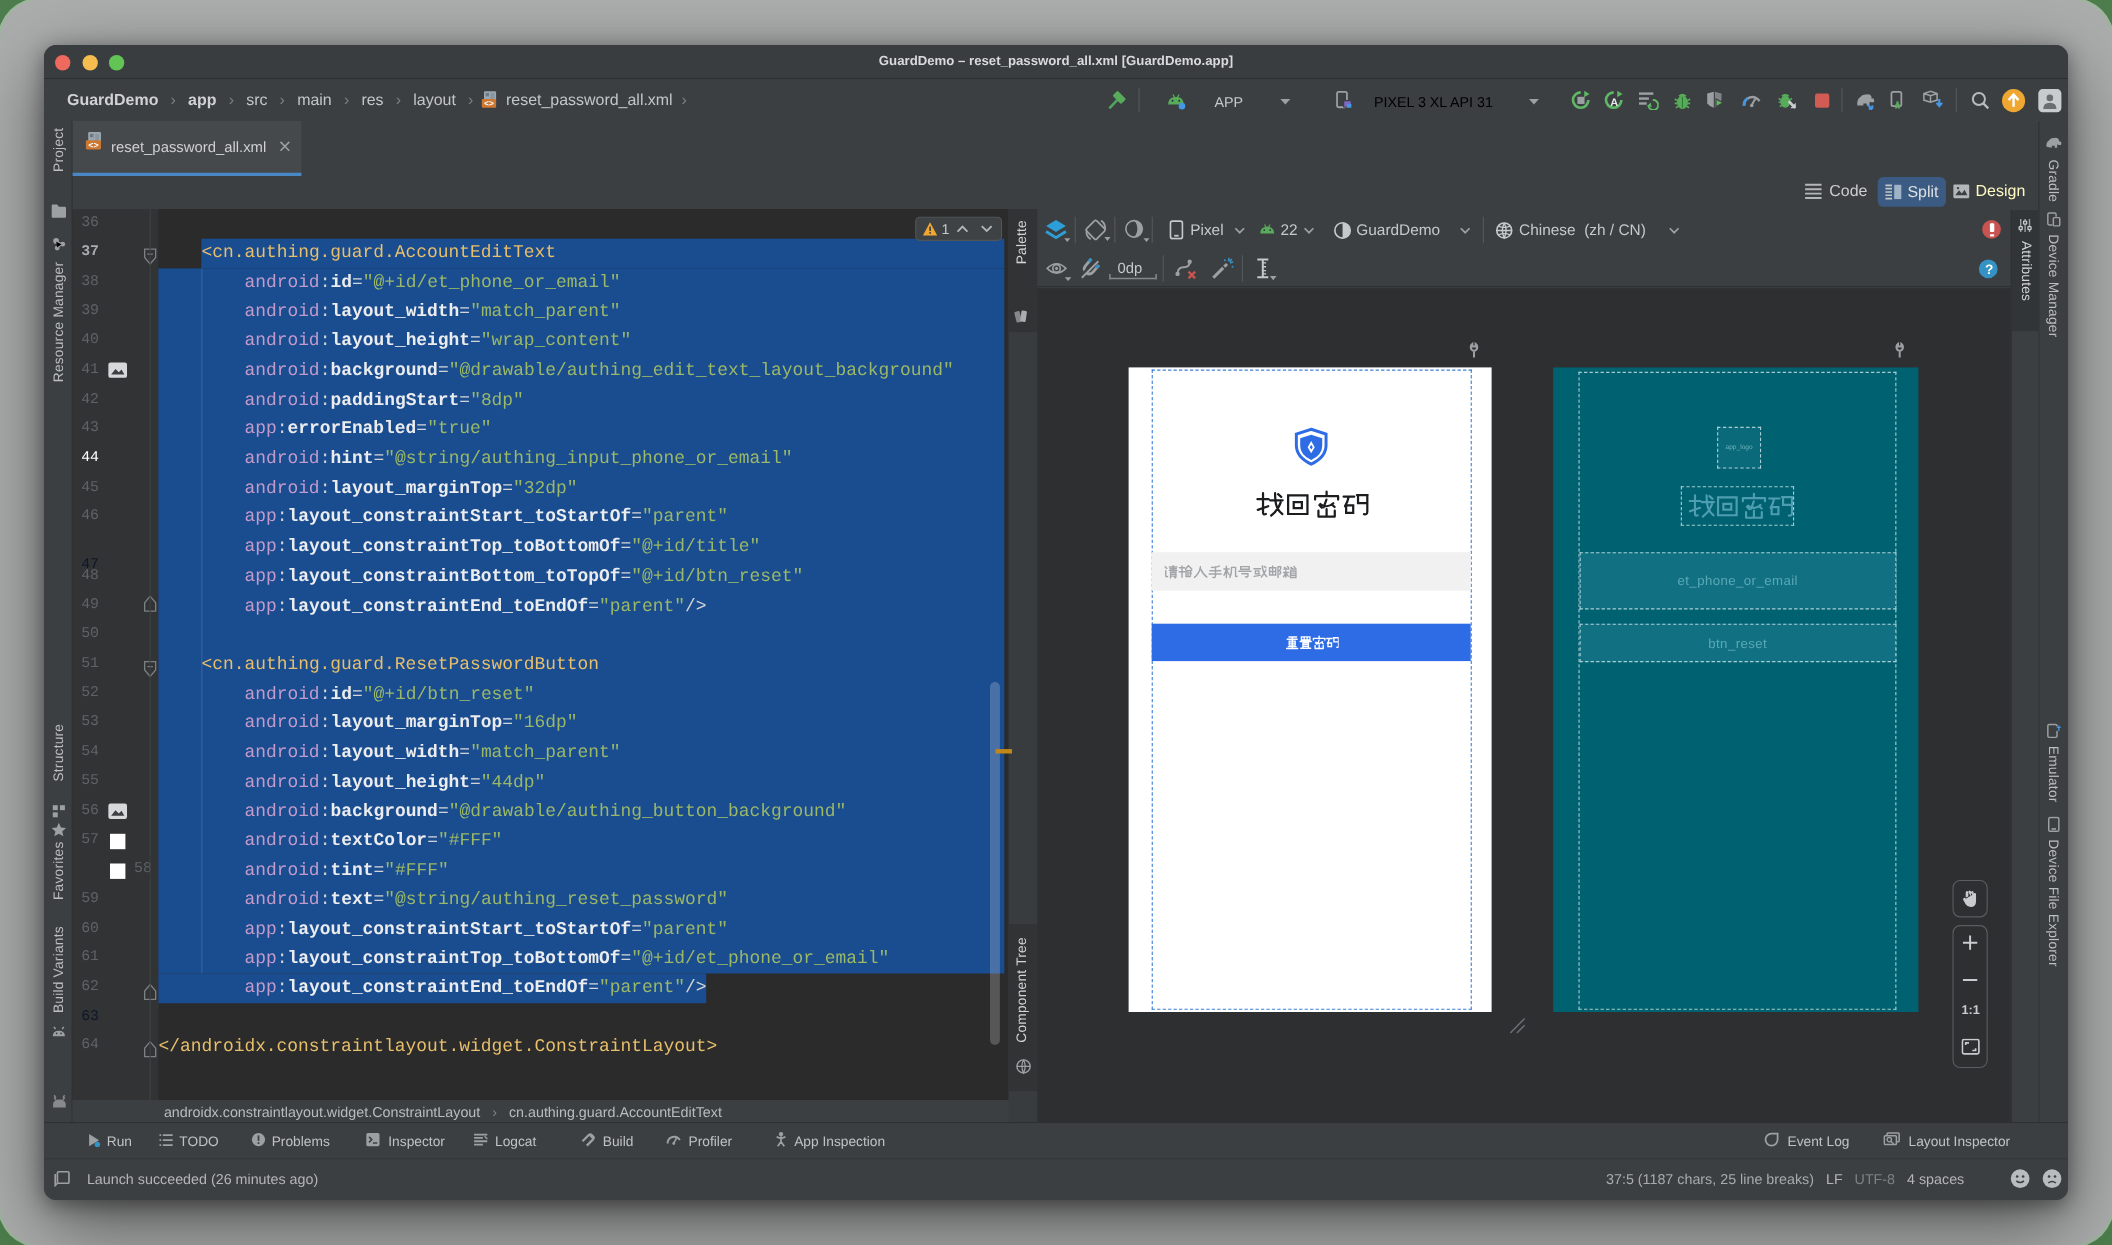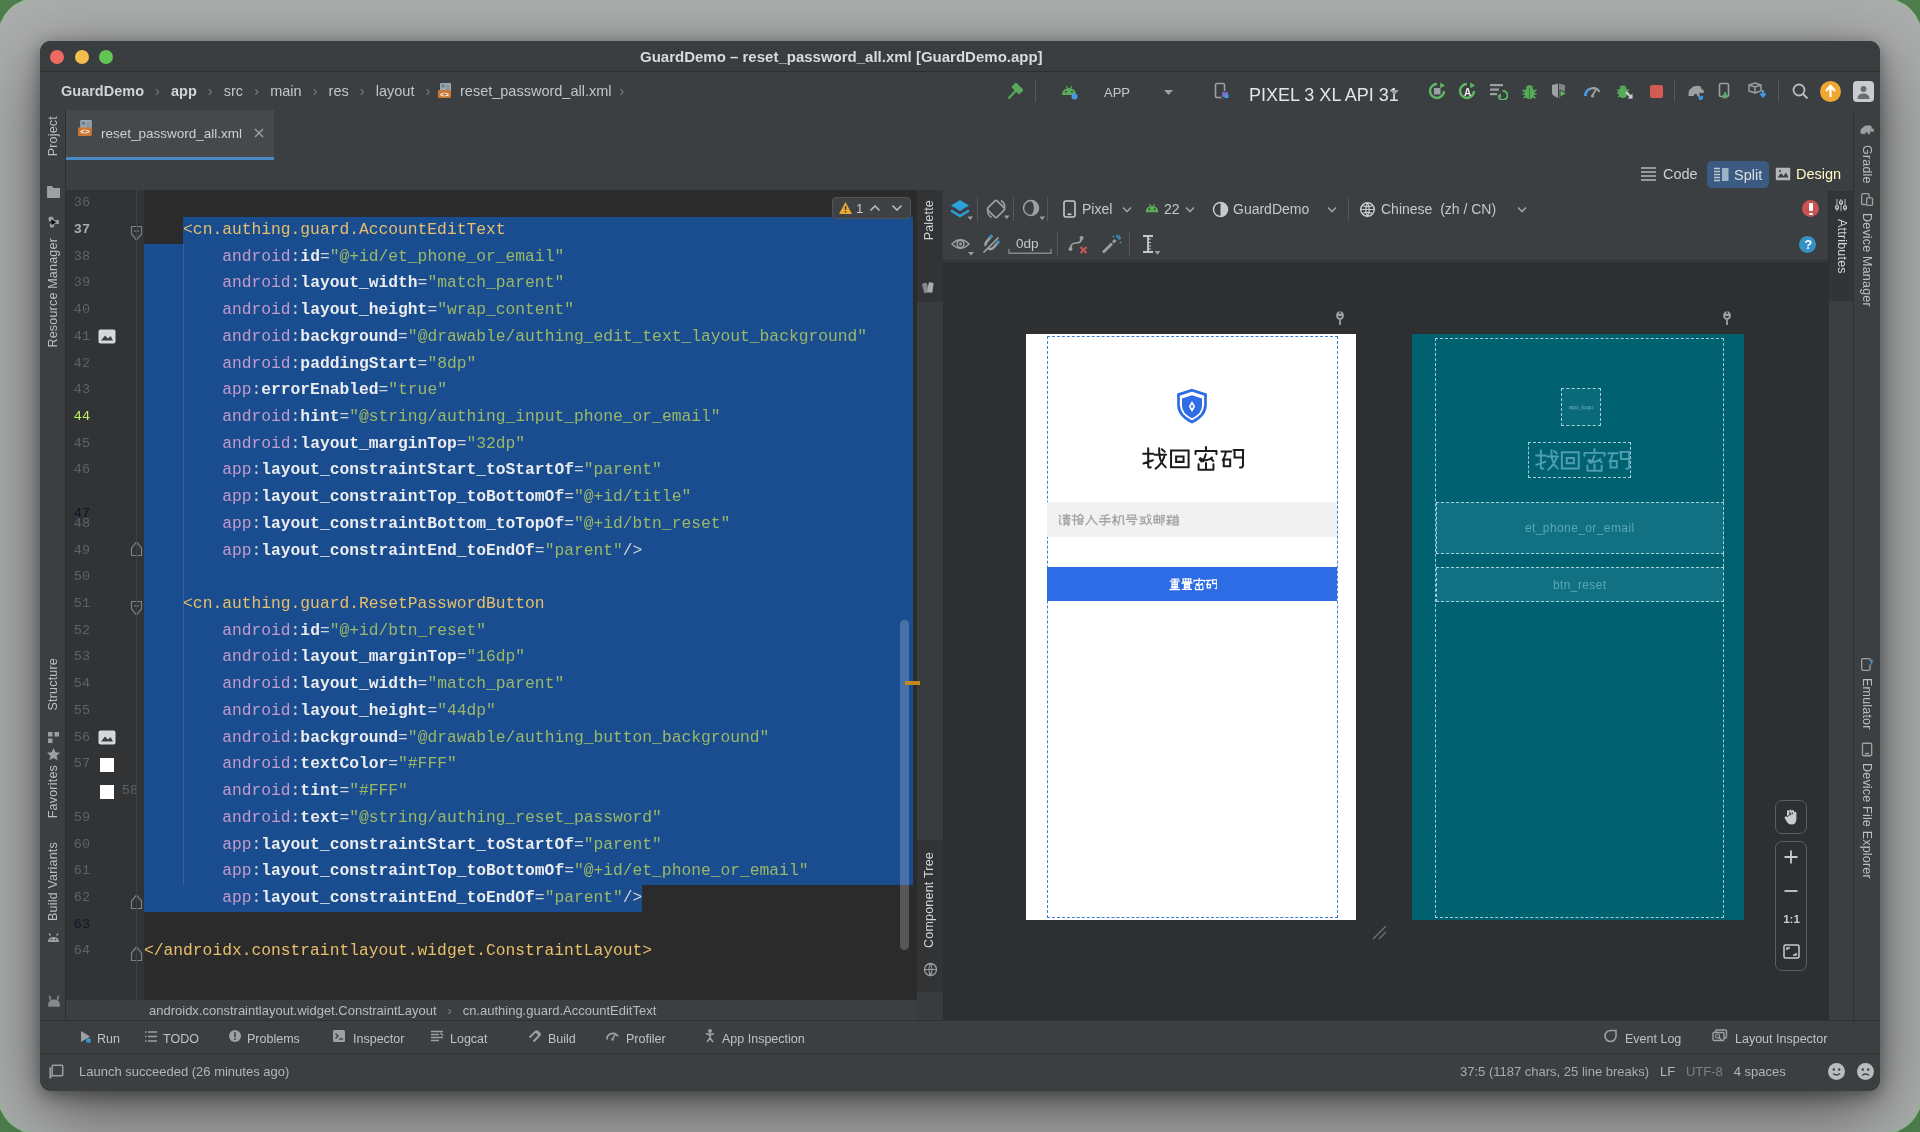--- a/index.html
+++ b/index.html
@@ -47,21 +47,21 @@
 </style>
 </head>
 <body>
 <div id="backdrop"></div>
 <div id="winshadow"></div>
 <div id="window"></div>
 <div id="titlebar" class="abs"></div>
 <div class="tl" style="left:50px;background:#ee6a5f;"></div>
 <div class="tl" style="left:75px;background:#f5bd4f;"></div>
 <div class="tl" style="left:99px;background:#62c454;"></div>
-<div class="abs" style="left:640px;top:48px;width:640px;text-align:left;font-size:15px;font-weight:bold;color:#d8dadb;">GuardDemo – reset_password_all.xml [GuardDemo.app]</div>
+<div class="abs" style="left:640px;top:48px;width:640px;text-align:center;font-size:12px;font-weight:bold;color:#d8dadb;">GuardDemo – reset_password_all.xml [GuardDemo.app]</div>
 <div id="navbar" class="abs"></div>
 <div id="tabstrip" class="abs"></div>
 <div id="subband" class="abs"></div>
 <div id="leftstrip" class="abs"></div>
 <div id="rightstrip" class="abs"></div>
 <div id="editor" class="abs"></div>
 <div id="gutter" class="abs"></div>
 <div id="dstrip" class="abs"></div>
 <div id="dtoolbar1" class="abs"></div>
 <div id="dtoolbar2" class="abs"></div>
@@ -97,21 +97,21 @@
 <div class="abs" style="left:1104px;top:85px;font-size:13px;color:#c6c9cb;">APP</div>
 <svg class="ic" style="left:1163px;top:89px;" width="11" height="7" viewBox="0 0 11 7">
     <path d="M1 1 L5.5 6 L10 1 Z" fill="#9da0a3"></path>
   </svg>
 <svg class="ic" style="left:1212px;top:82px;" width="19" height="19" viewBox="0 0 19 19">
     <rect x="3.5" y="1.5" width="9" height="14" rx="1.5" fill="none" stroke="#9da0a3" stroke-width="1.6"></rect>
     <rect x="9" y="9" width="8" height="7" rx="1" fill="#3c3f41"></rect>
     <rect x="10" y="10" width="6" height="5" rx="0.5" fill="#7b68c2"></rect>
     <rect x="12.5" y="12.5" width="4" height="3.5" fill="#4596e3"></rect>
   </svg>
-<div class="abs" style="left:1249px;top:85px;font-size:18px;color:#e5e5e5;">PIXEL 3 XL API 31</div>
+<div class="abs" style="left:1249px;top:85px;font-size:13px;color:#000000;">PIXEL 3 XL API 31</div>
 <svg class="ic" style="left:1389px;top:89px;" width="11" height="7" viewBox="0 0 11 7">
     <path d="M1 1 L5.5 6 L10 1 Z" fill="#9da0a3"></path>
   </svg>
 <svg class="ic" style="left:1428px;top:82px;" width="18" height="18" viewBox="0 0 18 18">
     <path d="M9 2 A7 7 0 1 0 16 9" fill="none" stroke="#5fb865" stroke-width="2.4"></path>
     <path d="M12.2 0.5 L17 3.4 L12.2 6.3 Z" fill="#5fb865"></path>
     <rect x="6" y="6" width="6.5" height="6.5" fill="#9da0a3"></rect>
   </svg>
 <svg class="ic" style="left:1458px;top:82px;" width="18" height="18" viewBox="0 0 18 18">
     <path d="M9 2 A7 7 0 1 0 16 9" fill="none" stroke="#5fb865" stroke-width="2.4"></path>
@@ -281,21 +281,21 @@
 <div class="abs" style="left:182.5px;top:243.6px;width:1px;height:641.28px;background:rgba(255,255,255,0.13);"></div>
 
 <div class="ln" style="left:40px;top:190.2px;color:#5f6366;">36</div>
 <div class="ln" style="left:40px;top:216.9px;color:#a9acaf;font-weight:bold;">37</div>
 <div class="ln" style="left:40px;top:243.6px;color:#5f6366;">38</div>
 <div class="ln" style="left:40px;top:270.4px;color:#5f6366;">39</div>
 <div class="ln" style="left:40px;top:297.1px;color:#5f6366;">40</div>
 <div class="ln" style="left:40px;top:323.8px;color:#5f6366;">41</div>
 <div class="ln" style="left:40px;top:350.5px;color:#5f6366;">42</div>
 <div class="ln" style="left:40px;top:377.2px;color:#5f6366;">43</div>
-<div class="ln" style="left:40px;top:404.0px;color:#bef264;">44</div>
+<div class="ln" style="left:40px;top:404.0px;color:#ffffff;">44</div>
 <div class="ln" style="left:40px;top:430.7px;color:#5f6366;">45</div>
 <div class="ln" style="left:40px;top:457.4px;color:#5f6366;">46</div>
 <div class="ln" style="left:40px;top:501px;color:#0f172a;">47</div>
 <div class="ln" style="left:40px;top:510.8px;color:#5f6366;">48</div>
 <div class="ln" style="left:40px;top:537.6px;color:#5f6366;">49</div>
 <div class="ln" style="left:40px;top:564.3px;color:#5f6366;">50</div>
 <div class="ln" style="left:40px;top:591.0px;color:#5f6366;">51</div>
 <div class="ln" style="left:40px;top:617.7px;color:#5f6366;">52</div>
 <div class="ln" style="left:40px;top:644.4px;color:#5f6366;padding-left:12px;">53</div>
 <div class="ln" style="left:40px;top:671.2px;color:#5f6366;">54</div>

